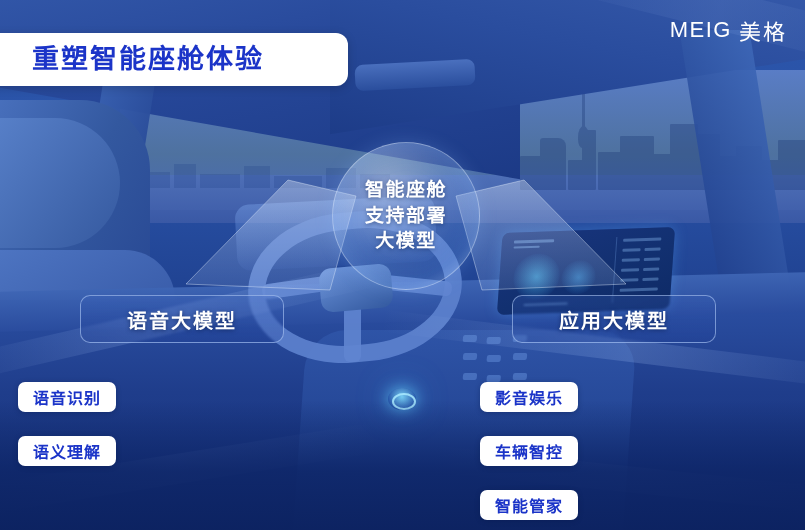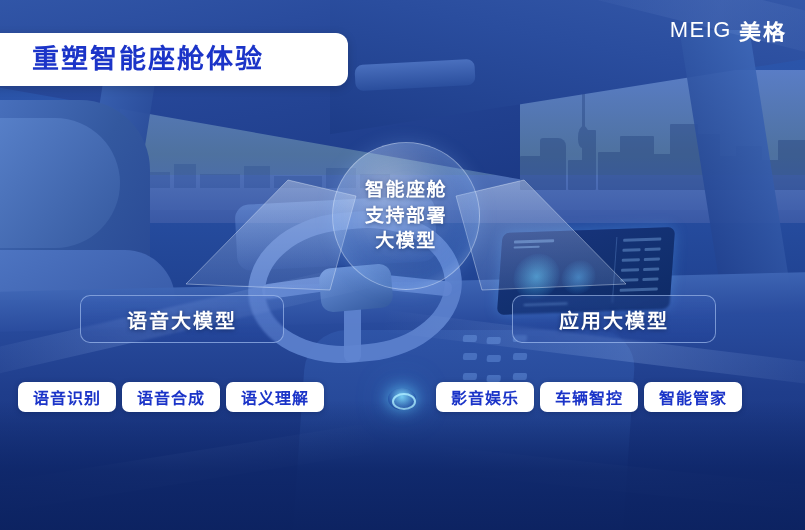--- a/index.html
+++ b/index.html
@@ -189,21 +189,21 @@
     margin-left:46px;color:#1b34c8;font-size:27px;font-weight:bold;
     letter-spacing:2px;line-height:1;
   }
 
   
   .logo{
     position:absolute;right:18px;top:14px;
     display:flex;align-items:center;gap:7px;color:#fff;
   }
   .logo-meig{font-size:22px;font-weight:normal;letter-spacing:1.5px;}
-  .logo-cn{font-size:22px;font-weight:bold;letter-spacing:2px;}
+  .logo-cn{font-size:22px;font-weight:normal;letter-spacing:2px;}
 
   
   .bubble{
     position:absolute;left:332px;top:142px;width:148px;height:148px;
     border-radius:50%;
     background:radial-gradient(circle at 36% 30%,rgba(235,243,255,.42) 0%,rgba(150,185,240,.26) 45%,rgba(90,140,220,.20) 72%,rgba(200,225,255,.30) 100%);
     border:1px solid rgba(225,238,255,.45);
     box-shadow:0 0 26px rgba(160,200,255,.28) inset,0 0 18px rgba(140,190,255,.20);
     display:flex;flex-direction:column;align-items:center;justify-content:center;
     gap:3px;
@@ -222,23 +222,23 @@
     backdrop-filter:blur(1px);
   }
   .pill span{
     color:#ffffff;font-size:20px;font-weight:bold;letter-spacing:2px;
     text-shadow:0 1px 4px rgba(8,26,74,.65);
   }
   .pill-left{left:80px;top:295px;width:204px;}
   .pill-right{left:512px;top:295px;width:204px;}
 
   
-  .tag-row{position:absolute;top:382px;display:flex;gap:6px;}
+  .tag-row{position:absolute;top:382px;display:flex;gap:24px;flex-direction:column;}
   .tag-row-left{left:18px;}
-  .tag-row-right{left:436px;}
+  .tag-row-right{left:480px;}
   .tag{
     height:30px;padding:0 15px;background:#ffffff;border-radius:7px;
     display:flex;align-items:center;justify-content:center;
     box-shadow:0 1px 5px rgba(6,22,68,.35);
   }
   .tag span{color:#1b34c8;font-size:16px;font-weight:bold;letter-spacing:1px;}
 
   
   .note{
     position:absolute;left:20px;top:432px;width:756px;height:76px;
@@ -384,23 +384,20 @@
   </div>
   <div class="pill pill-left">
     <span>语音大模型</span>
   </div>
 
   <div class="tag-row tag-row-left">
     <div class="tag">
       <span>语音识别</span>
     </div>
     <div class="tag">
-      <span>语音合成</span>
-    </div>
-    <div class="tag">
       <span>语义理解</span>
     </div>
   </div>
 
   <div class="tag-row tag-row-right">
     <div class="tag">
       <span>影音娱乐</span>
     </div>
     <div class="tag">
       <span>车辆智控</span>

